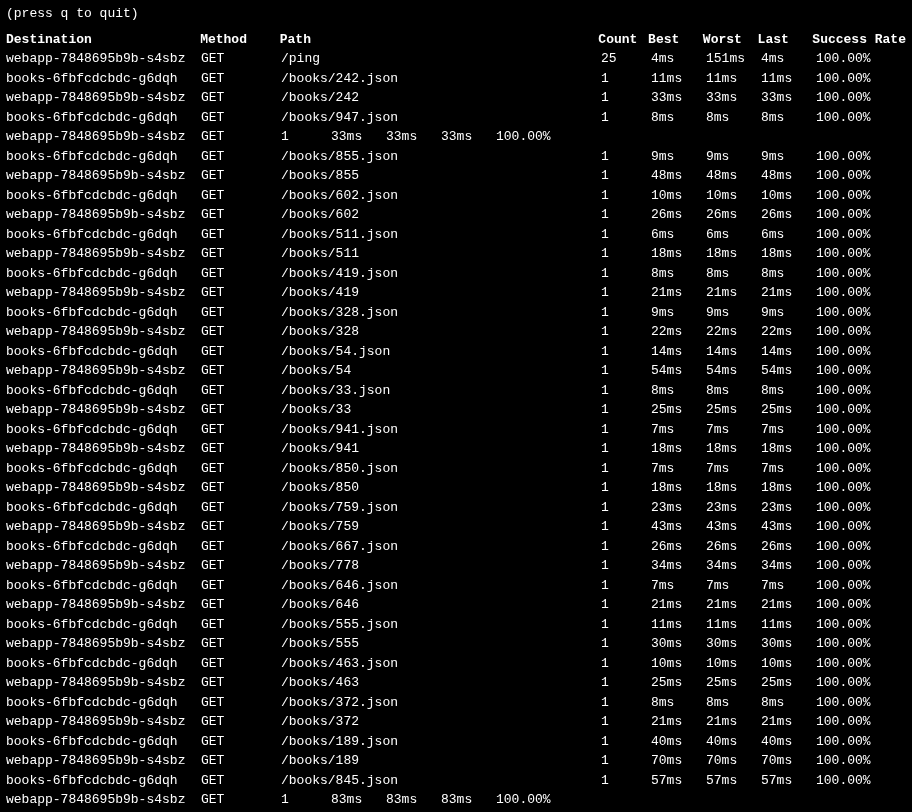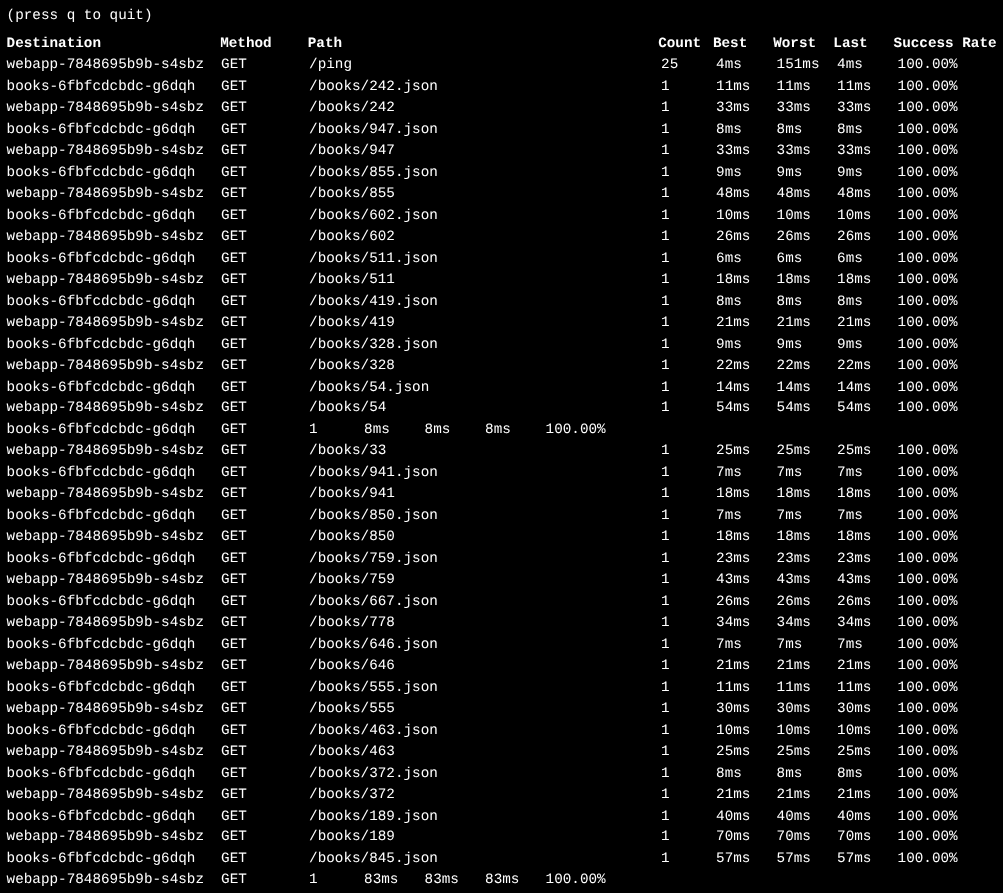--- a/index.html
+++ b/index.html
@@ -91,21 +91,20 @@
       <div class="col-path">/books/947.json</div>
       <div class="col-count">1</div>
       <div class="col-best">8ms</div>
       <div class="col-worst">8ms</div>
       <div class="col-last">8ms</div>
       <div class="col-rate">100.00%</div>
     </div>
     <div class="row">
       <div class="col-dest">webapp-7848695b9b-s4sbz</div>
       <div class="col-method">GET</div>
-      <div class="col-path">/books/947</div>
       <div class="col-count">1</div>
       <div class="col-best">33ms</div>
       <div class="col-worst">33ms</div>
       <div class="col-last">33ms</div>
       <div class="col-rate">100.00%</div>
     </div>
     <div class="row">
       <div class="col-dest">books-6fbfcdcbdc-g6dqh</div>
       <div class="col-method">GET</div>
       <div class="col-path">/books/855.json</div>
@@ -221,20 +220,21 @@
       <div class="col-path">/books/54</div>
       <div class="col-count">1</div>
       <div class="col-best">54ms</div>
       <div class="col-worst">54ms</div>
       <div class="col-last">54ms</div>
       <div class="col-rate">100.00%</div>
     </div>
     <div class="row">
       <div class="col-dest">books-6fbfcdcbdc-g6dqh</div>
       <div class="col-method">GET</div>
+      <div class="col-path">/books/33.json</div>
       <div class="col-count">1</div>
       <div class="col-best">8ms</div>
       <div class="col-worst">8ms</div>
       <div class="col-last">8ms</div>
       <div class="col-rate">100.00%</div>
     </div>
     <div class="row">
       <div class="col-dest">webapp-7848695b9b-s4sbz</div>
       <div class="col-method">GET</div>
       <div class="col-path">/books/33</div>

